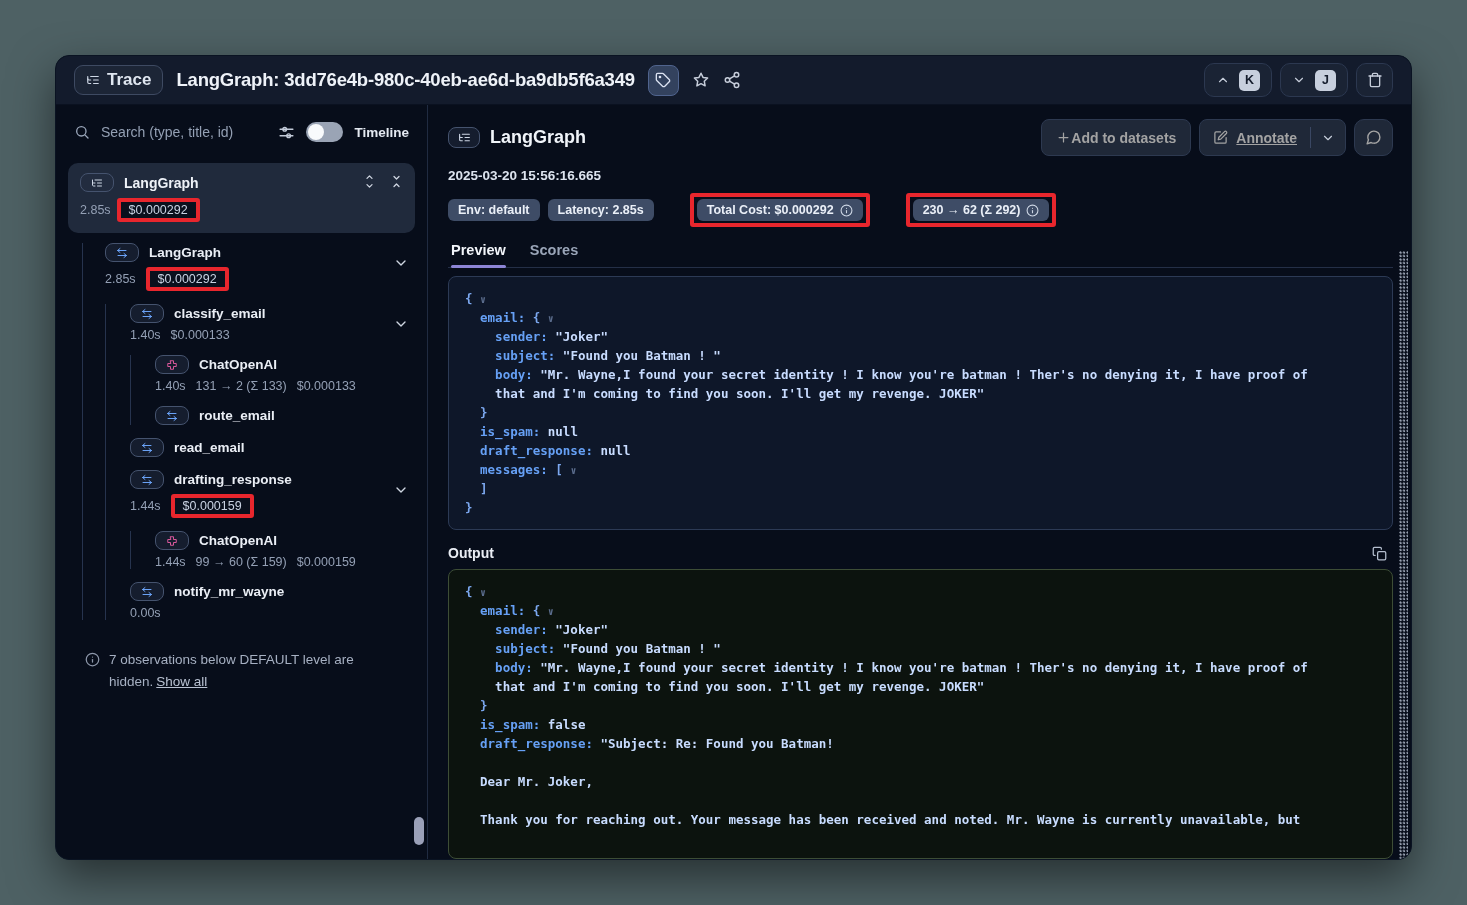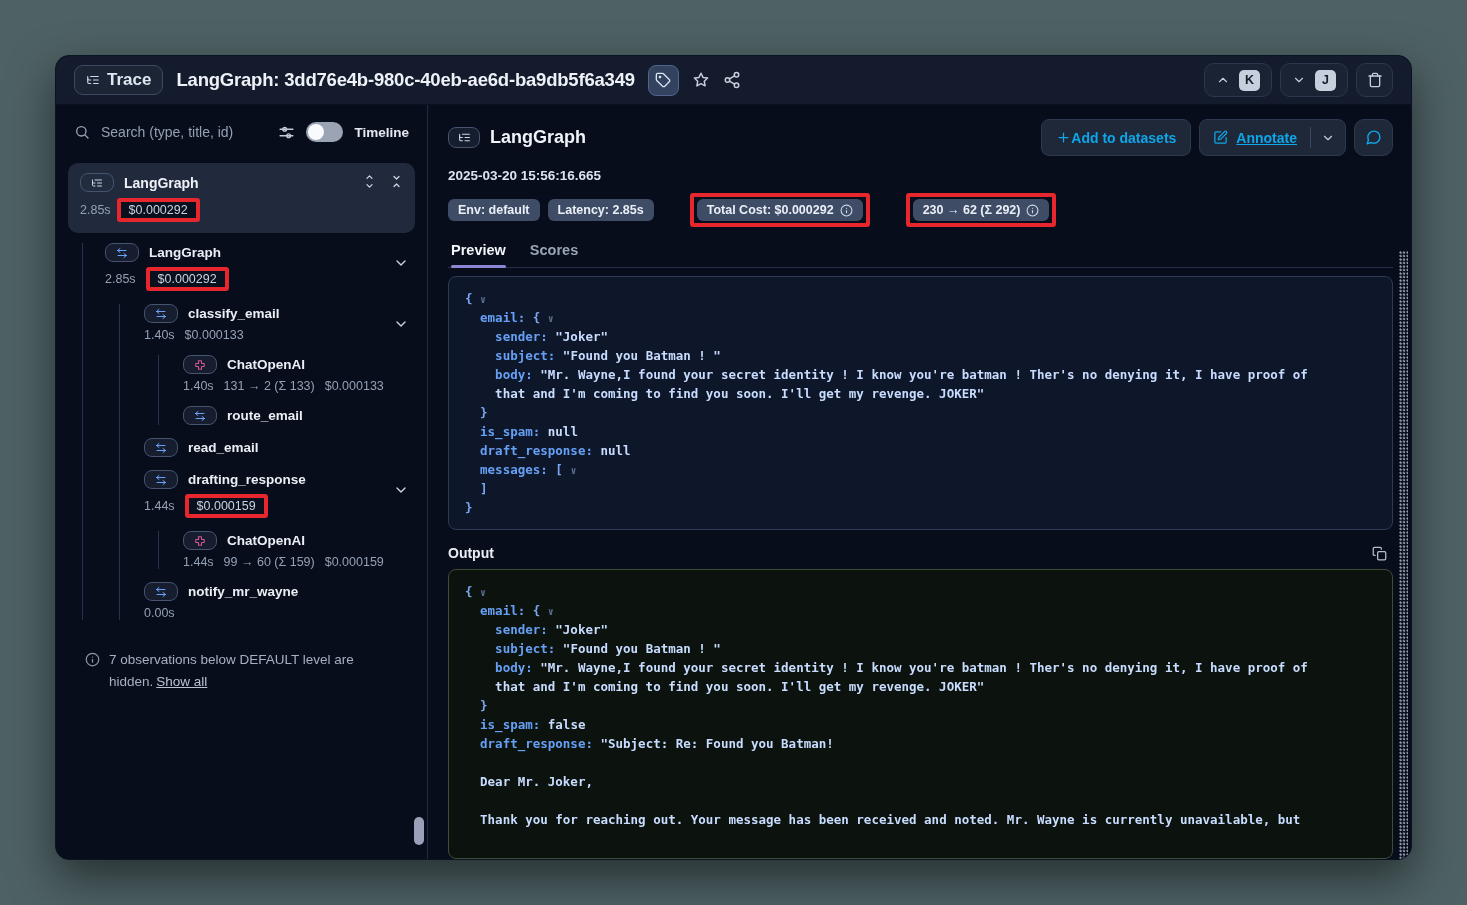--- a/index.html
+++ b/index.html
@@ -97,40 +97,40 @@
     background:#0a101d; color:#c9d2e2; display:inline-block;
   }
 
   .root-kids { margin:10px 0 0 14px; padding-left:22px; border-left:1px solid #26334e; }
   .row { position:relative; margin-bottom:13px; }
   .row-line1 { display:flex; align-items:center; gap:10px; }
   .row-label { font-size:13.5px; font-weight:700; color:#eaeef5; }
   .row-line2 { margin-top:5px; display:flex; align-items:center; gap:10px; font-size:12.5px; color:#94a0b5; }
   .row-chevron { position:absolute; right:6px; top:12px; color:#cfd6e2; cursor:pointer; }
   .row-chevron svg { width:16px; height:16px; }
-  .row .kids { margin-left:14px; padding-left:24px; border-left:1px solid #26334e; margin-top:13px; }
+  .row .kids { margin-left:0; padding-left:24px; border-left:1px solid #26334e; margin-top:13px; }
 
   .notice { display:flex; gap:9px; padding:16px 18px 0 17px; color:#a6b0c2; font-size:13.5px; line-height:1.6; max-width:426px; }
   .notice .iicon { flex:none; margin-top:3px; color:#8d97aa; }
   .notice .iicon svg { width:15px; height:15px; }
   .notice a { color:#b9c2d2; text-decoration:underline; cursor:pointer; margin-left:3px; }
 
   .side-thumb { position:absolute; right:3px; bottom:14px; width:10px; height:28px; border-radius:5px; background:#9aa0b8; cursor:pointer; }
 
   
   .main { flex:1; min-width:0; position:relative; padding:14px 18px 0 20px; display:flex; flex-direction:column; overflow:hidden; }
   .mhead { display:flex; align-items:center; gap:10px; flex:none; }
   .mtitle-badge { width:32px; height:21px; border:1px solid #45536e; border-radius:8px; background:rgba(35,45,66,.5); display:flex; align-items:center; justify-content:center; color:#cfd8e6; }
   .mtitle-badge svg { width:13px; height:13px; }
   .mtitle { font-size:18px; font-weight:700; color:#f0f4f9; }
   .mhead-right { margin-left:auto; display:flex; gap:8px; align-items:center; }
   .btn {
     height:37px; display:inline-flex; align-items:center; 
     background:#1f2838; border:1px solid #2d3950; border-radius:8px; padding:0 14px;
-    color:#0ea5e9; font-size:14px; font-weight:600; cursor:pointer; white-space:nowrap;
+    color:#a3a3a3; font-size:14px; font-weight:600; cursor:pointer; white-space:nowrap;
   }
   .btn svg { width:15px; height:15px; }
   .btn.split { padding:0;text-decoration:underline; }
   .split-main { display:flex; align-items:center; gap:8px; padding:0 13px; height:100%; cursor:pointer; }
   .split-div { width:1px; height:58%; background:#3a4763; }
   .split-chev { padding:0 10px; display:flex; align-items:center; height:100%; cursor:pointer; color:#c6cdda; }
   .split-chev svg { width:14px; height:14px; }
   .bubble-btn { width:39px; justify-content:center; padding:0; border-radius:10px; }
   .bubble-btn svg { width:17px; height:17px; }
 

